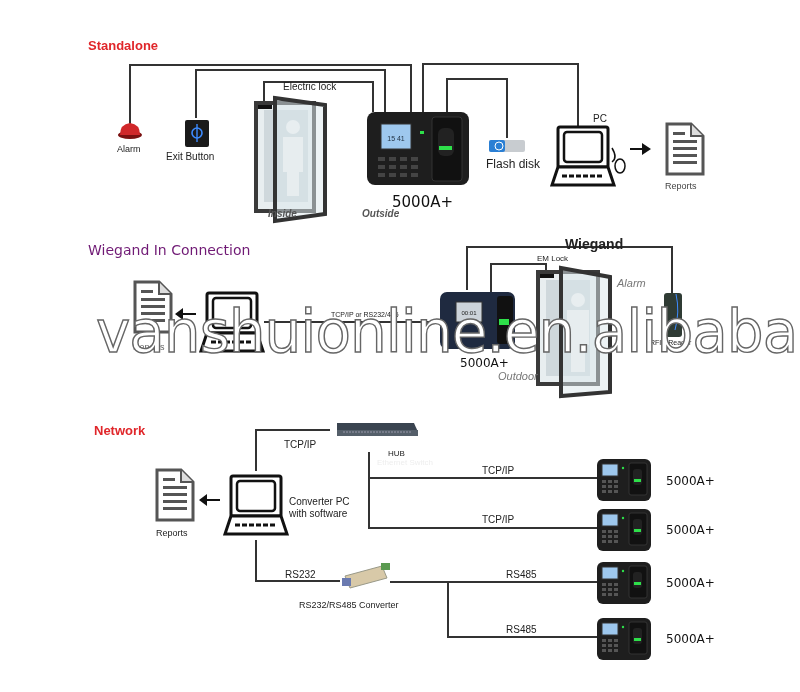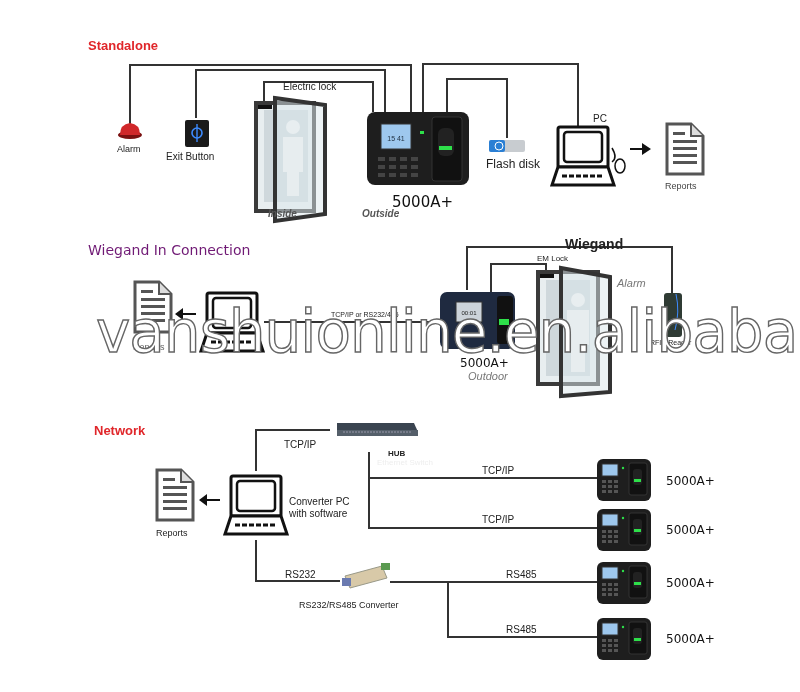--- a/index.html
+++ b/index.html
@@ -184,26 +184,26 @@
 <div class="t lbl" style="left:593px;top:113px">PC</div>
 <div class="t lbl" style="left:665px;top:181px;font-size:9px;color:#444">Reports</div>
 
 <div class="t sec2" style="left:88px;top:242px">Wiegand In Connection</div>
 <div class="t lbls" style="left:133px;top:342px;color:#666">Reports</div>
 <div class="t lbls" style="left:331px;top:311px;font-size:7px">TCP/IP or RS232/485</div>
 <div class="t lbls" style="left:565px;top:236px;font-size:14px;font-weight:bold">Wiegand</div>
 <div class="t lbls" style="left:537px;top:254px;font-size:8px">EM Lock</div>
 <div class="t ital2" style="left:617px;top:277px">Alarm</div>
 <div class="t model-s" style="left:460px;top:356px">5000A+</div>
-<div class="t ital2" style="left:468px;top:370px">Outdoor</div>
+<div class="t ital2" style="left:498px;top:370px">Outdoor</div>
 <div class="t lbls" style="left:650px;top:339px;font-size:7px">RFID Reader</div>
 
 <div class="t sec" style="left:94px;top:423px">Network</div>
 <div class="t lbl" style="left:284px;top:439px">TCP/IP</div>
-<div class="t lbls" style="left:388px;top:449px;font-size:8px;font-weight:bold">HUB</div>
+<div class="t lbls" style="left:388px;top:449px;font-size:8px;font-weight:normal">HUB</div>
 <div class="t lbls" style="left:377px;top:458px;font-size:8px;color:#eee">Ethernet Switch</div>
 <div class="t lbl" style="left:156px;top:528px;font-size:9px">Reports</div>
 <div class="t lbl" style="left:289px;top:496px">Converter PC</div>
 <div class="t lbl" style="left:289px;top:508px">with software</div>
 <div class="t lbl" style="left:285px;top:569px">RS232</div>
 <div class="t lbl" style="left:299px;top:600px;font-size:9px">RS232/RS485 Converter</div>
 
 <div class="t lbl" style="left:482px;top:465px">TCP/IP</div>
 <div class="t model-s" style="left:666px;top:474px">5000A+</div>
 <div class="t lbl" style="left:482px;top:514px">TCP/IP</div>

